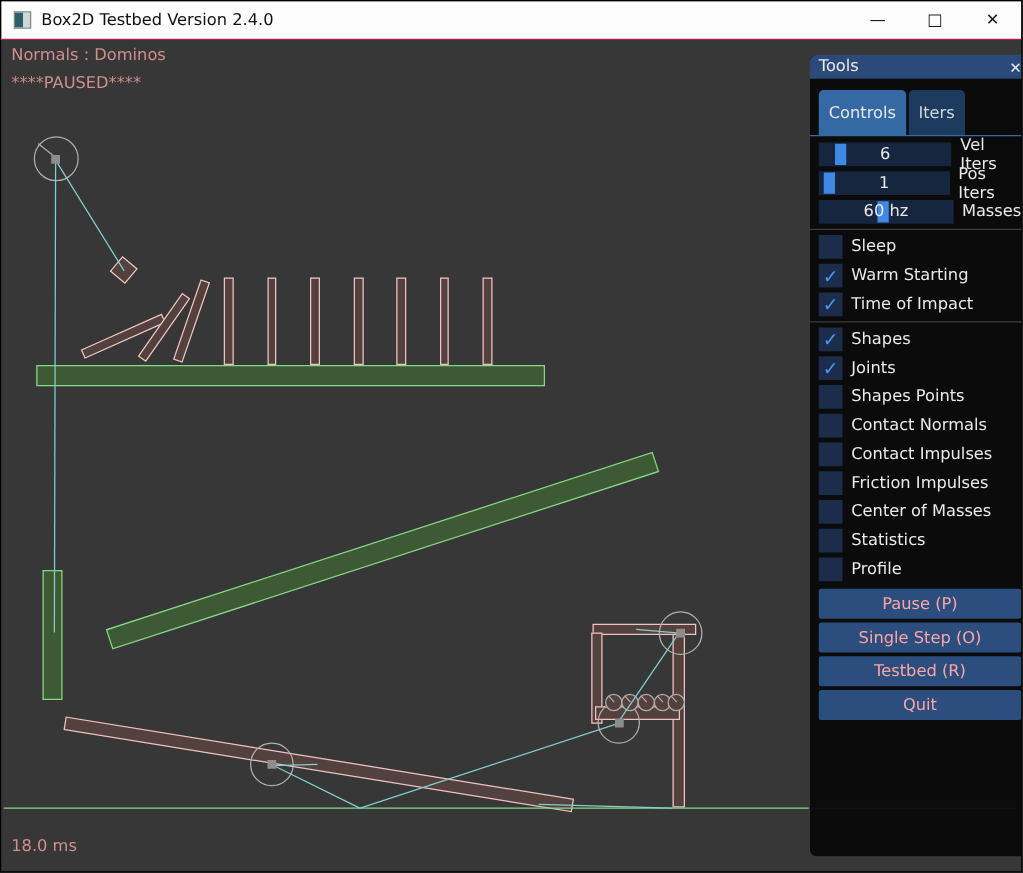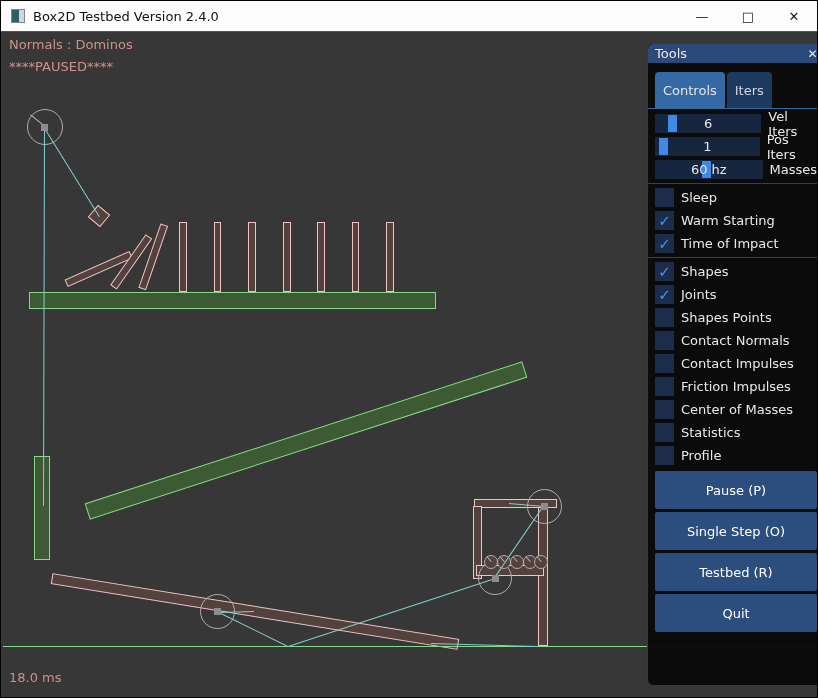--- a/index.html
+++ b/index.html
@@ -41,22 +41,22 @@
   .slider-row{display:flex;align-items:center;height:19px;margin-bottom:4px;}
   .slider-box{position:relative;width:115px;height:19px;background:#16263f;}
   .slider-grab{position:absolute;top:1px;bottom:1px;width:9px;background:#4188e5;}
   .slider-value{position:absolute;inset:0;text-align:center;line-height:19px;z-index:1;}
   .row-label{margin-left:7px;}
   .sep{height:1px;background:#3d3d46;margin:4px -7px 4px -7px;}
   .check-row{display:flex;align-items:center;height:19px;margin-bottom:4px;}
   .check-box{position:relative;width:19px;height:19px;background:#1c2d4c;flex:none;}
   .check-mark{position:absolute;inset:0;display:flex;align-items:center;justify-content:center;
     color:var(--accent);font-size:15px;font-weight:bold;}
-  .panel-btn{height:38px;background:#2b4e7e;border-radius:2px;margin-bottom:3px;
-    display:flex;align-items:center;justify-content:center;color:#ffffff;}
+  .panel-btn{height:24px;background:#2b4e7e;border-radius:2px;margin-bottom:3px;
+    display:flex;align-items:center;justify-content:center;color:#fca5a5;}
   #btn-block{margin-top:6px;}
 </style>
 </head>
 <body>
 
 <div id="window" style="background: rgb(55, 55, 55);">
 
   <div id="titlebar">
     <div id="app-icon"></div>
     <span>Box2D Testbed Version 2.4.0</span>

